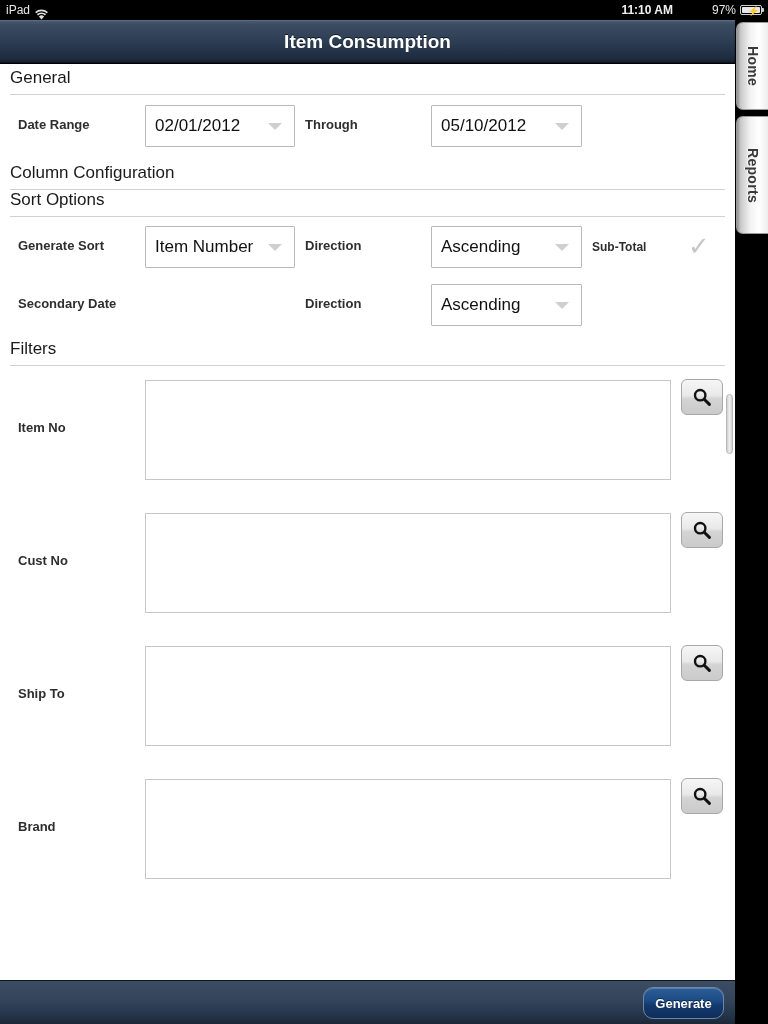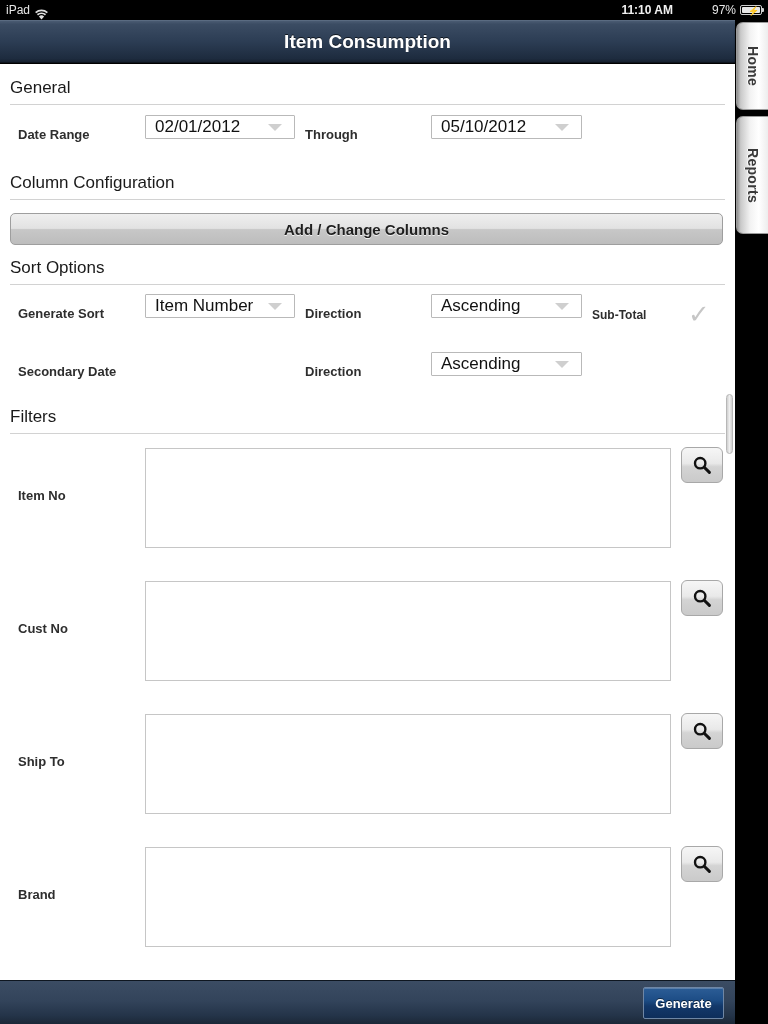--- a/index.html
+++ b/index.html
@@ -81,40 +81,40 @@
     background: #fff; overflow: hidden;
   }
   .scrollbar {
     position: absolute; right: 2px; width: 7px; border-radius: 4px;
     background: linear-gradient(to right,#cfcfcf,#efefef,#cfcfcf);
     border: 1px solid #b7b7b7;
   }
 
   
   .section-head {
-    margin: 0 0 0 10px; padding-top: 14px;
+    margin: 0 0 0 10px; padding-top: 4px;
     font-size: 17px; color: #1a1a1a; font-weight: normal;
   }
   .section-rule {
     margin: 6px 10px 0 10px; height: 1px; background: #d2d2d2;
   }
 
   
   .row { position: relative; height: 58px; }
   .row.tall { height: 133px; }
   .flabel {
     position: absolute; left: 18px; font-size: 13px; font-weight: bold; color: #2e2e2e;
   }
   .inline-label {
     position: absolute; font-size: 13px; font-weight: bold; color: #2e2e2e;
   }
 
   
   .select {
-    position: absolute; height: 24px; background: #fff;
+    position: absolute; height: 42px; background: #fff;
     border: 1px solid #b9b9b9; border-radius: 1px;
     display: flex; align-items: center;
   }
   .select-value {
     padding-left: 9px; font-size: 17px; color: #111; white-space: nowrap; overflow: hidden;
   }
   .chev {
     position: absolute; right: 12px; top: 50%; margin-top: -3px;
     width: 0; height: 0;
     border-left: 7px solid transparent; border-right: 7px solid transparent;
@@ -152,21 +152,21 @@
 
   
   .bottombar {
     position: absolute; left: 0; top: 980px; width: 735px; height: 44px;
     background: linear-gradient(to bottom, #3b4c63 0%, #33445b 45%, #243449 80%, #1b2737 100%);
     border-top: 1px solid #0e1620;
   }
   .genbtn {
     position: absolute; right: 11px; top: 6px; width: 81px; height: 32px;
     background: linear-gradient(to bottom, #2c5d96 0%, #1d4d86 40%, #13386a 60%, #0e2e5b 100%);
-    border: 1px solid #6f86a4; border-radius: 2px;
+    border: 1px solid #6f86a4; border-radius: 10px;
     display: flex; align-items: center; justify-content: center;
     color: #fff; font-size: 13px; font-weight: bold;
     text-shadow: 0 -1px 0 rgba(0,0,0,.5);
     box-shadow: inset 0 1px 0 rgba(255,255,255,.22);
   }
 </style>
 </head>
 <body>
 
 <div id="app">
@@ -219,25 +219,20 @@
       <span class="inline-label" style="left:305px; top:22px">Through</span>
       <div class="select" style="left:431px; top:10px; width:151px;">
         <span class="select-value">05/10/2012</span>
         <span class="chev"></span>
       </div>
     </div>
 
     <div class="section-head" style="padding-top:6px">Column Configuration</div>
     <div class="section-rule"></div>
 
-    <div class="row" style="height:58px">
-      <div class="bigbtn" style="top:13px">
-        <span>Add / Change Columns</span>
-      </div>
-    </div>
 
     <div class="section-head" style="padding-top:0">Sort Options</div>
     <div class="section-rule"></div>
 
     <div class="row">
       <span class="flabel" style="top:21px">Generate Sort</span>
       <div class="select" style="left:145px; top:9px; width:150px;">
         <span class="select-value">Item Number</span>
         <span class="chev"></span>
       </div>

